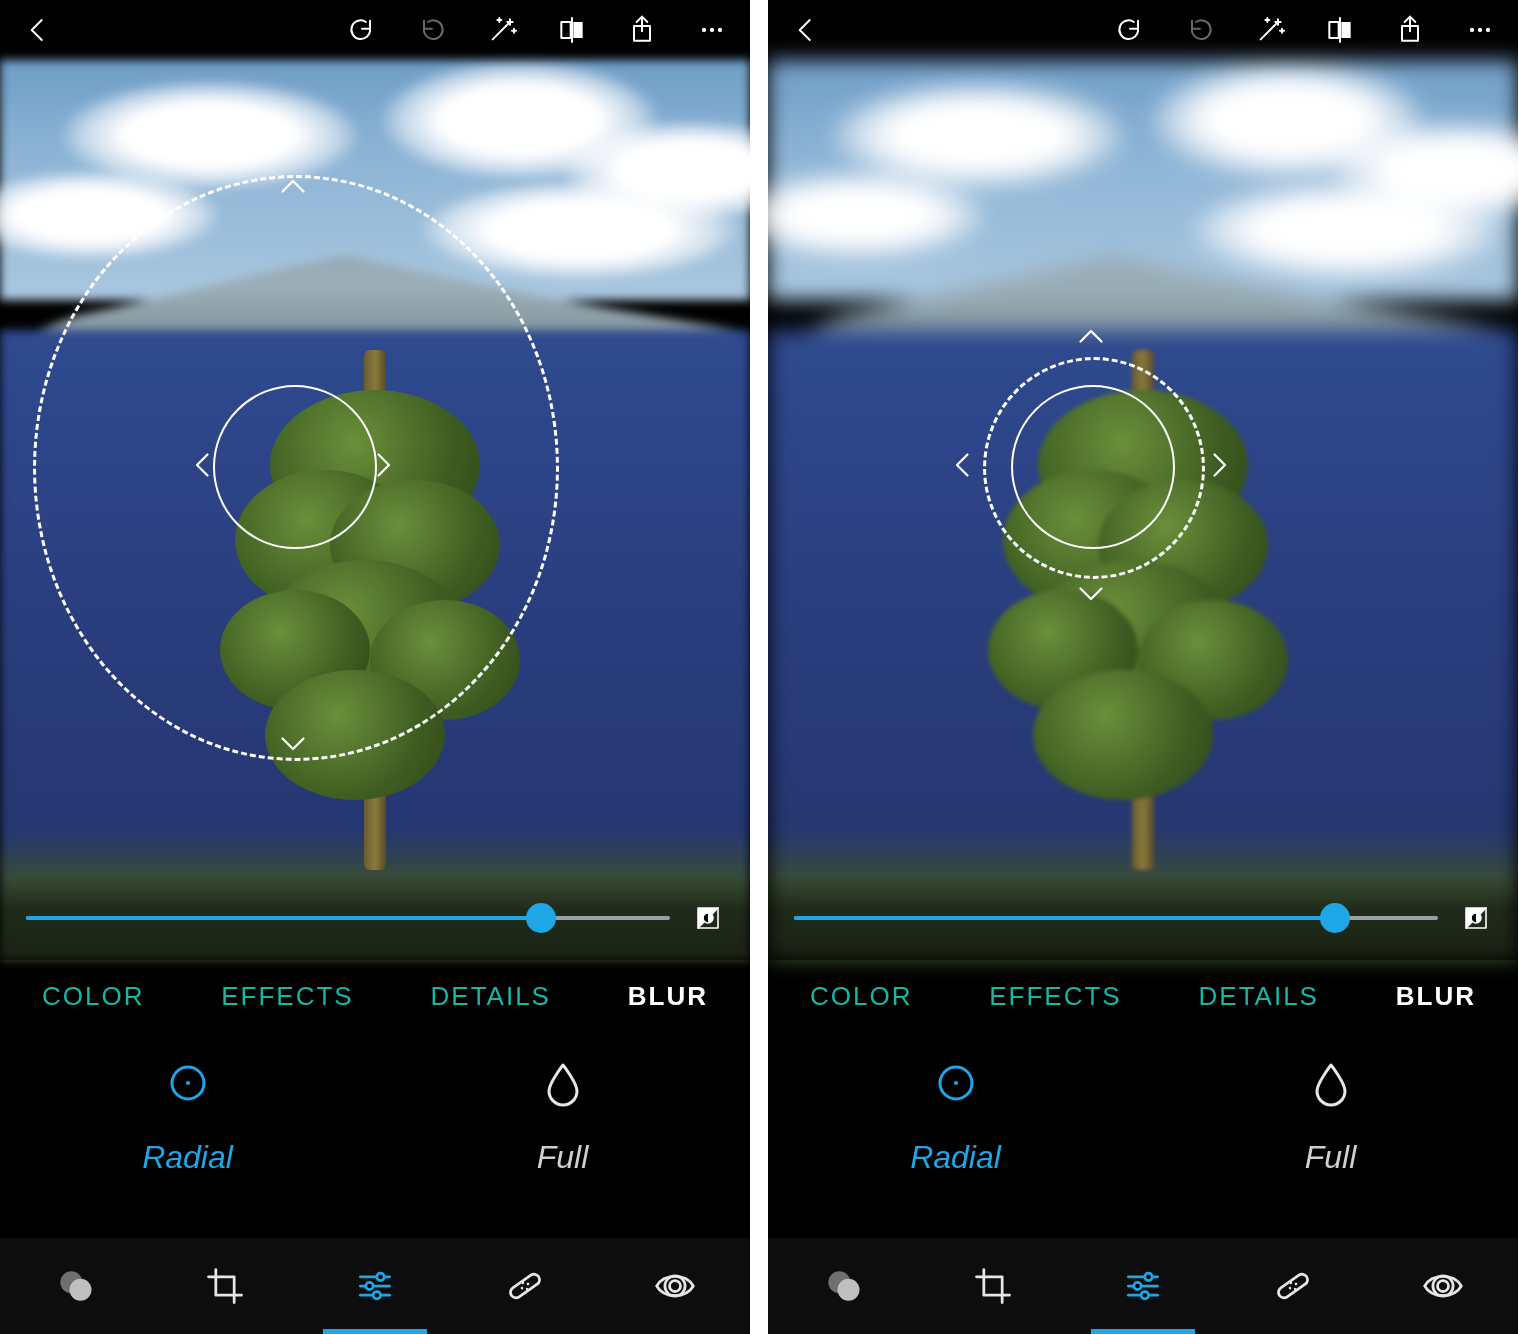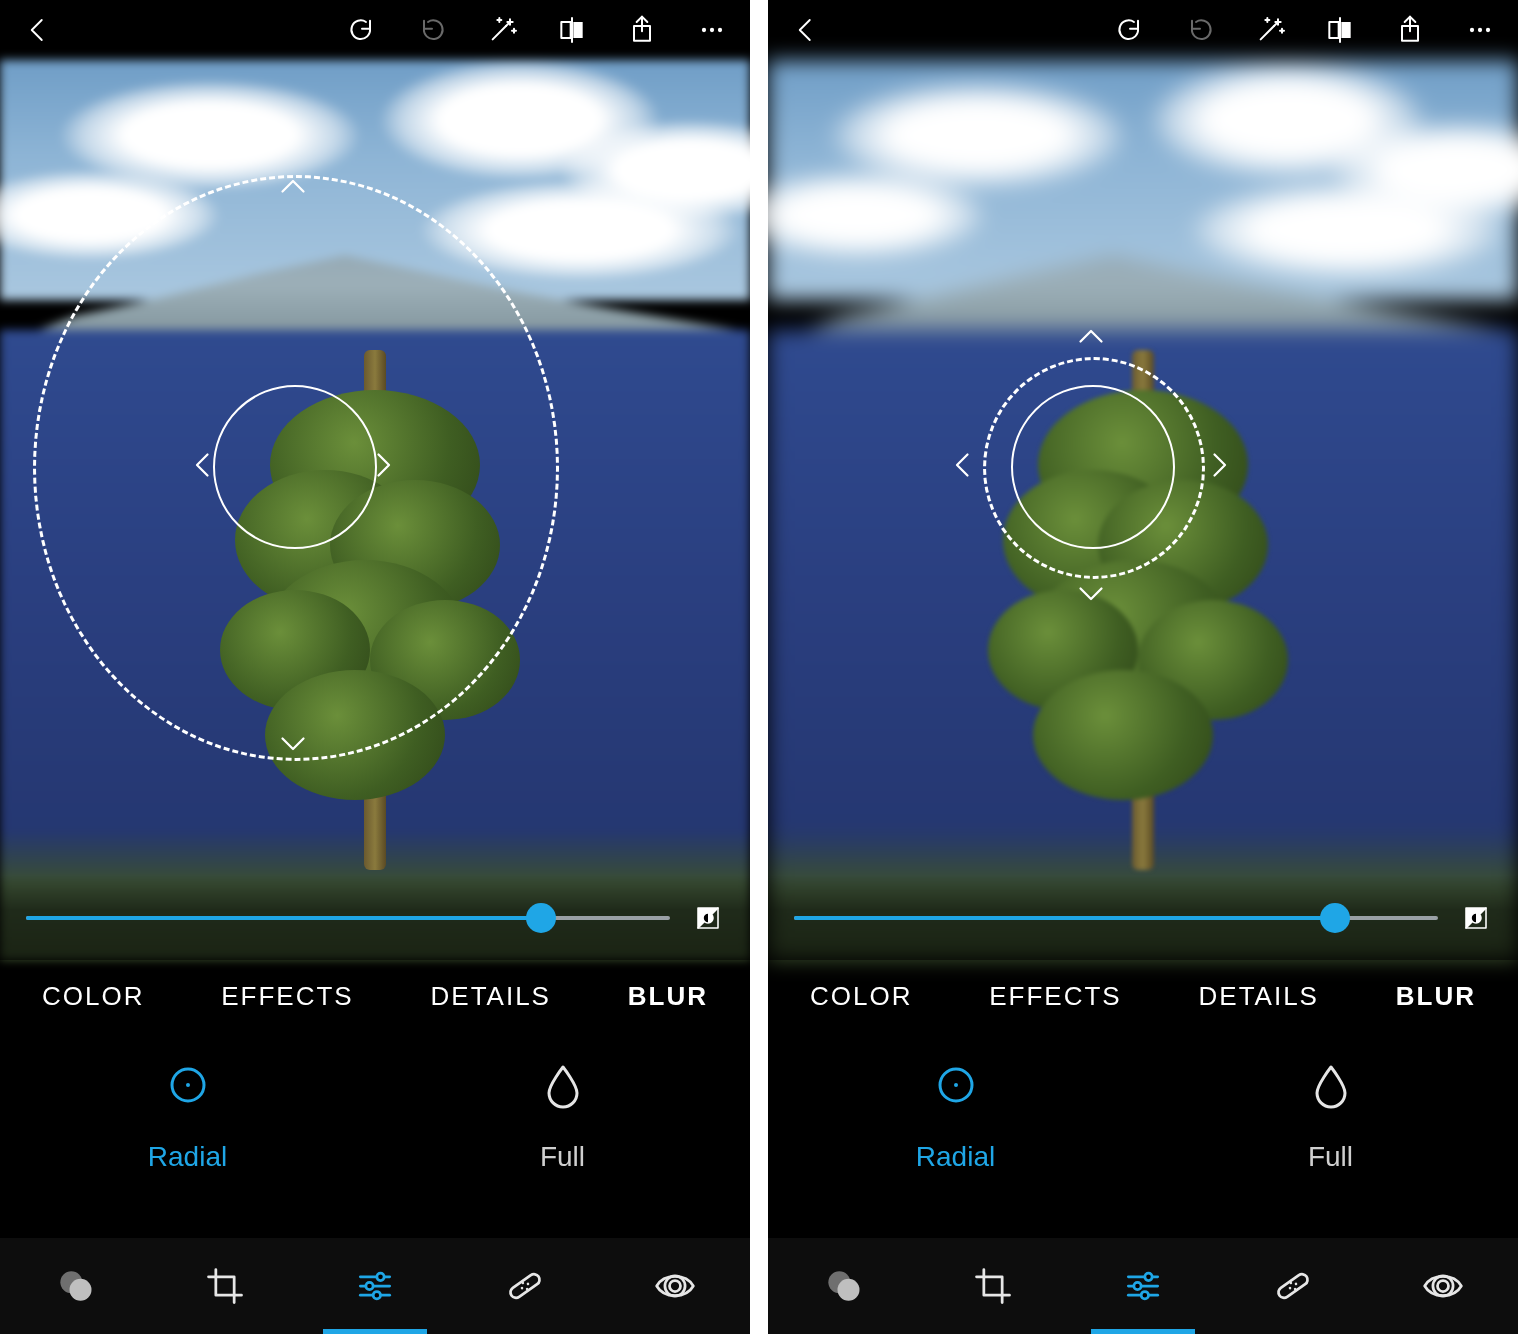--- a/index.html
+++ b/index.html
@@ -32,25 +32,25 @@
   .ring.dashed{border-style:dashed;border-width:2.5px;}
   .ring.dashed.lg{border-width:3px;}
   .chev{position:absolute;color:#fff;display:flex;align-items:center;justify-content:center;pointer-events:auto;cursor:grab;}
   .sliderRow{position:absolute;left:0;right:0;bottom:0;height:84px;display:flex;align-items:center;padding:0 26px;gap:22px;background:linear-gradient(180deg,rgba(0,0,0,0.0),rgba(0,0,0,0.45) 40%,rgba(0,0,0,0.55));}
   .slider{flex:1;height:36px;position:relative;cursor:pointer;}
   .track{position:absolute;left:0;right:0;top:50%;height:4px;transform:translateY(-50%);background:#9aa0a6;border-radius:2px;}
   .fill{position:absolute;left:0;top:50%;height:4px;transform:translateY(-50%);background:#1fa6e6;border-radius:2px;}
   .thumb{position:absolute;top:50%;width:30px;height:30px;border-radius:50%;background:#1fa6e6;transform:translate(-50%,-50%);}
   .invbtn{width:32px;height:32px;display:flex;align-items:center;justify-content:center;cursor:pointer;}
   .tabs{height:72px;display:flex;align-items:center;justify-content:space-between;padding:0 42px;}
-  .tab{color:#ffffff;font-size:26px;letter-spacing:2px;cursor:pointer;}
+  .tab{color:#14b8a6;font-size:26px;letter-spacing:2px;cursor:pointer;}
   .tab.active{color:#fff;font-weight:600;}
   .blurOpts{height:170px;display:flex;}
   .opt{flex:1;display:flex;flex-direction:column;align-items:center;justify-content:center;gap:28px;cursor:pointer;}
-  .opt .lbl{font-size:28px;color:#cfcfcf;}
+  .opt .lbl{font-size:32px;color:#cfcfcf;font-style:italic;}
   .opt.sel .lbl{color:#1fa6e6;}
   .bottom{position:absolute;left:0;right:0;bottom:0;height:96px;background:#0d0d0d;display:flex;align-items:center;justify-content:space-around;}
   .bicon{width:60px;height:60px;display:flex;align-items:center;justify-content:center;cursor:pointer;position:relative;}
   .bicon.active::after{content:"";position:absolute;left:-22px;right:-22px;bottom:-18px;height:5px;background:#1fa6e6;}
 </style>
 </head>
 <body>
 
 <div class="stage">
   <div class="pair" id="pair">

